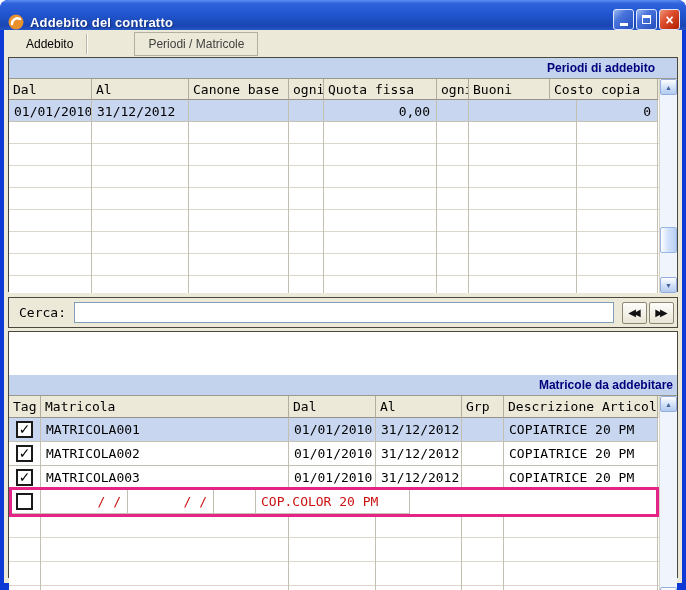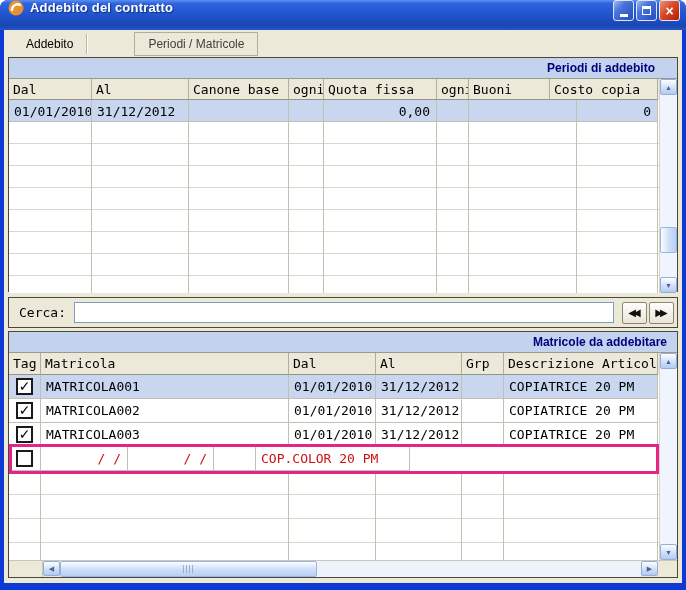--- a/index.html
+++ b/index.html
@@ -1,20 +1,20 @@
 <!DOCTYPE html>
 <html><head>
 <meta charset="utf-8">
 <style>
   html,body{margin:0;padding:0;background:#ffffff;}
   body{width:686px;height:590px;font-family:"Liberation Sans",sans-serif;}
   .window{position:relative;width:686px;height:590px;background:#0d3ad7;border-radius:8px 8px 0 0;overflow:hidden;}
 
   
-  .titlebar{height:30px;display:flex;align-items:flex-start;padding:0 6px 0 8px;box-sizing:border-box;
+  .titlebar{height:30px;display:flex;align-items:flex-end;padding:0 6px 0 8px;box-sizing:border-box;
     background:linear-gradient(180deg,#5c8ef0 0%,#2f63dd 12%,#2156d0 45%,#1a46b2 86%,#2456c8 100%);
     border-radius:8px 8px 0 0;}
   .apptitle{color:#fff;font-weight:bold;font-size:13px;letter-spacing:.2px;
     text-shadow:1px 1px 1px #12307f;margin-left:6px;flex:1;white-space:nowrap;}
   .winbtns{display:flex;gap:2px;}
   .winbtn{width:21px;height:21px;border-radius:3px;border:1px solid #dce6fb;display:flex;align-items:center;justify-content:center;box-sizing:border-box;cursor:default;}
   .winbtn.minmax{background:linear-gradient(135deg,#9db9f2 0%,#4a74dd 35%,#2c55c4 85%);}
   .winbtn.close{background:linear-gradient(135deg,#f0927a 0%,#dd4f2e 40%,#bb2507 90%);color:#fff;font-weight:bold;font-size:14px;line-height:1;}
   .glyph-min{width:8px;height:3px;background:#fff;align-self:flex-end;margin:0 0 3px 0;}
   .glyph-max{width:9px;height:9px;border:1px solid #fff;border-top-width:3px;box-sizing:border-box;background:transparent;}
@@ -31,21 +31,21 @@
 
   
   .panel{position:absolute;border:1px solid #4a483e;background:#fff;box-sizing:border-box;}
   #panel1{left:4px;top:27px;width:670px;height:235px;}
   #searchbar{left:4px;top:267px;width:670px;height:31px;background:#ece9d8;display:flex;align-items:center;padding:0 3px 0 10px;box-sizing:border-box;border:1px solid #4a483e;position:absolute;}
   #panel2{left:4px;top:301px;width:670px;height:247px;}
 
   .band{height:21px;background:#c3d3ee;border-bottom:1px solid #9b998c;display:flex;align-items:center;justify-content:flex-end;
     font-size:12px;font-weight:bold;color:#00007d;box-sizing:border-box;white-space:nowrap;}
   #panel1 .band{padding-right:22px;}
-  #panel2 .band{padding-right:10px;}
+  #panel2 .band{padding-right:4px;margin-top:43px;}
 
   .gridwrap{display:flex;}
   #panel1 .gridwrap{height:214px;}
   #panel2 .gridwrap{height:207px;}
   .gridleft{flex:1;display:flex;flex-direction:column;overflow:hidden;position:relative;background:#fff;}
 
   .hrow{display:flex;flex:none;background:#ece9d8;}
   #panel1 .hrow{height:21px;}
   #panel2 .hrow{height:22px;}
   .hcell{box-sizing:border-box;border-right:1px solid #b1ae9f;border-bottom:1px solid #96948a;

